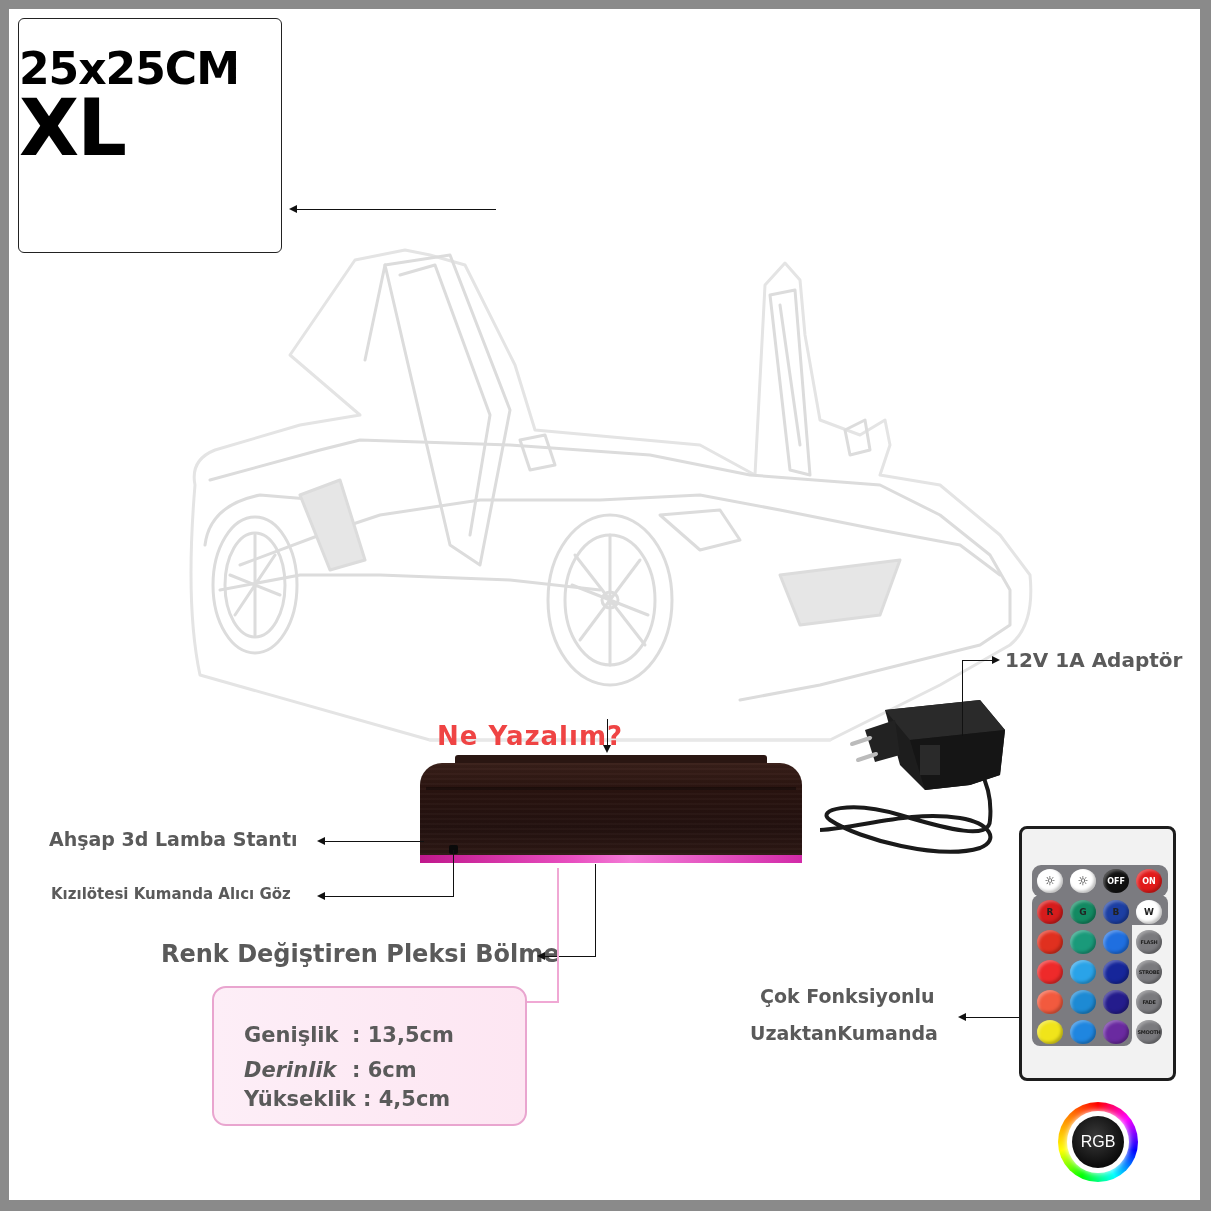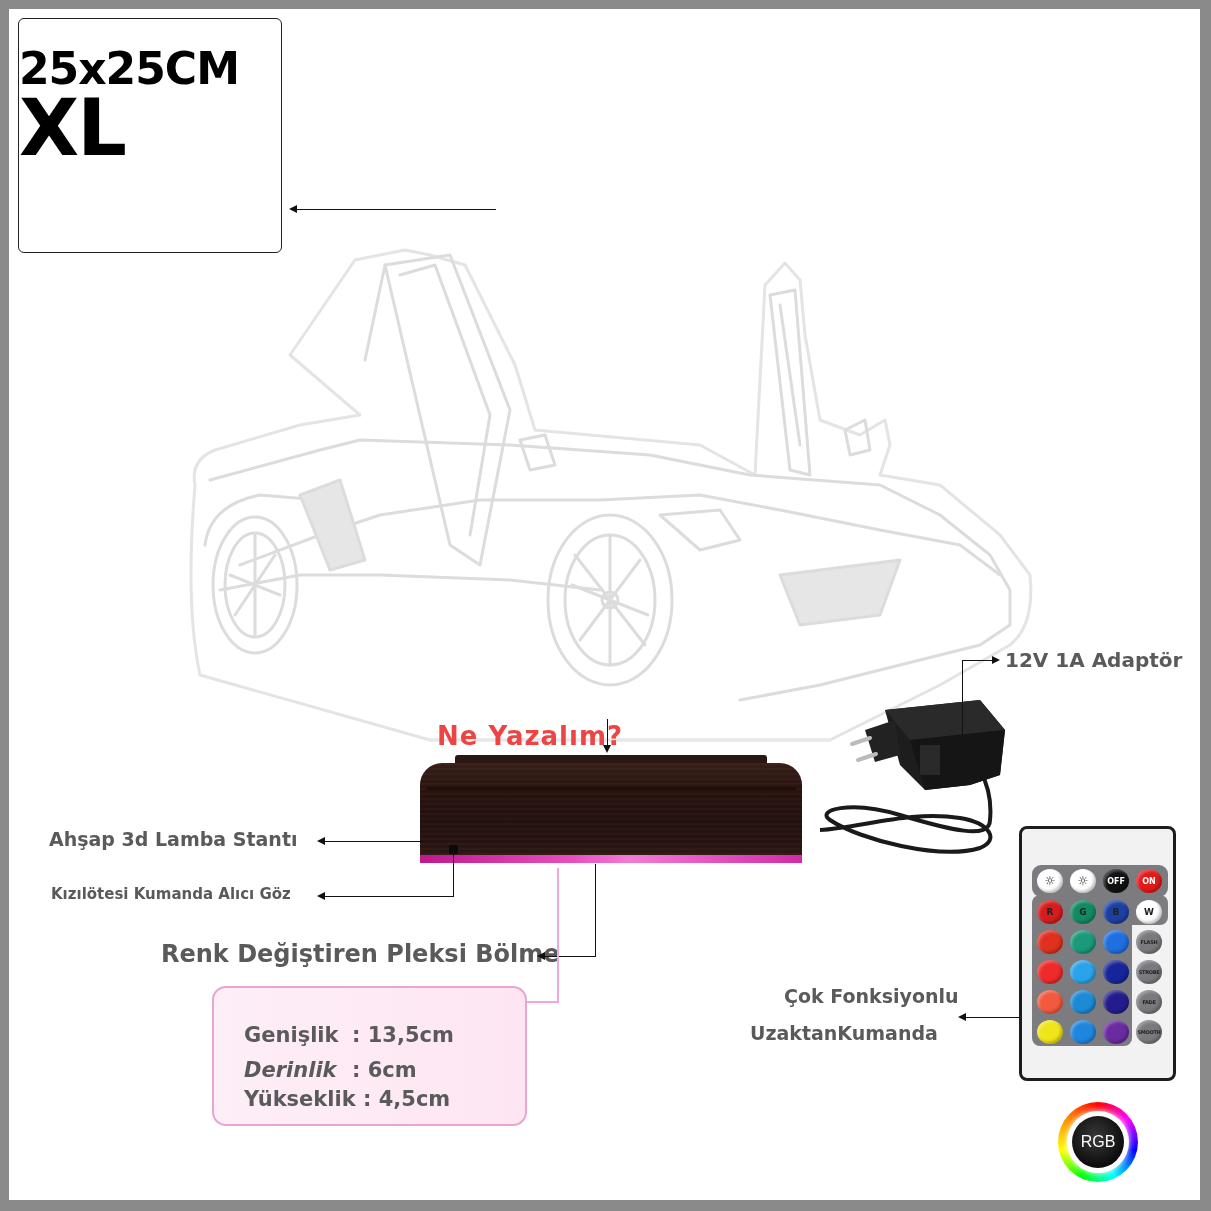--- a/index.html
+++ b/index.html
@@ -199,21 +199,21 @@
     <span style="display:inline-block; width:108px;">Genişlik</span><span>:</span><span> </span><span>13,5cm</span>
   </div>
   <div class="info-line" style="top:70px;">
     <span style="display:inline-block; width:108px;font-style:italic;">Derinlik</span><span>:</span><span> </span><span>6cm</span>
   </div>
   <div class="info-line" style="top:99px;">
     <span>Yükseklik</span><span> </span><span>:</span><span> </span><span>4,5cm</span>
   </div>
 </div>
 
-<div class="label" style="left:760px; top:985px; font-size:19px;margin-left:24px;">Çok Fonksiyonlu</div>
+<div class="label" style="left:760px; top:985px; font-size:19px;">Çok Fonksiyonlu</div>
 <div class="label" style="left:750px; top:1022px; font-size:19px;">UzaktanKumanda</div>
 <div class="arrow-l" style="left:958px; top:1013px;"></div>
 <div class="line" style="left:965px; top:1017px; width:72px; height:1px;"></div>
 
 <div class="abs remote">
   <div class="remote-top-panel"></div>
   <div class="remote-grid-panel"></div>
   <div class="remote-side-panel"></div>
 
   <div class="rbtn" style="left:15px; top:40px; background:#ffffff;">

